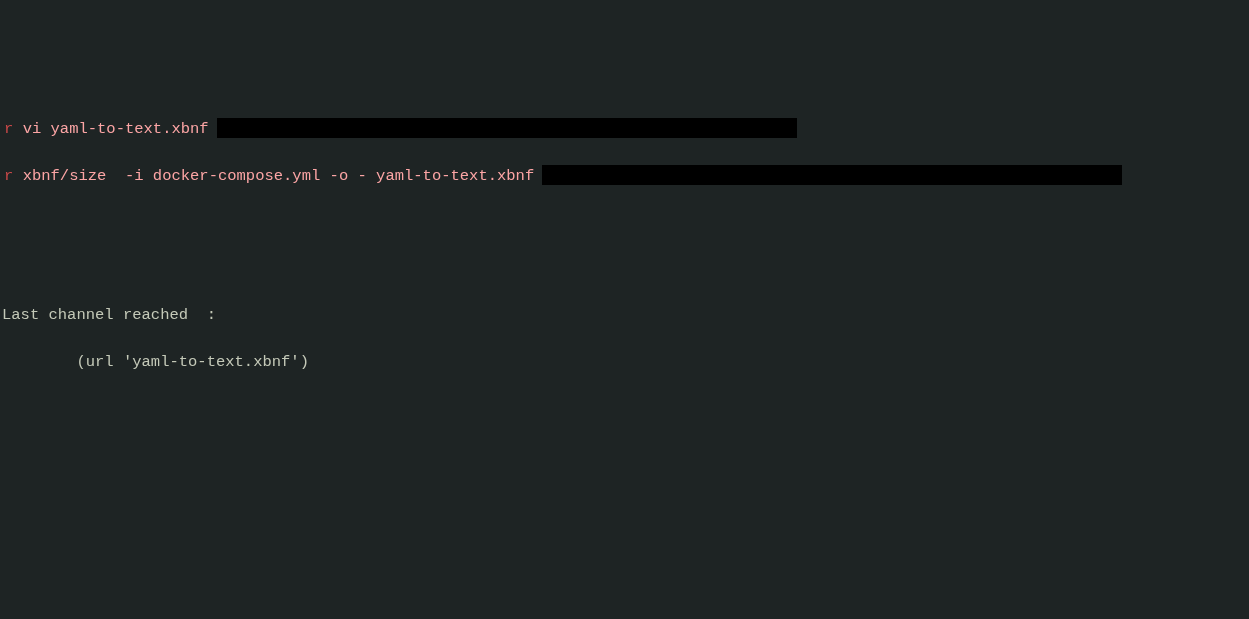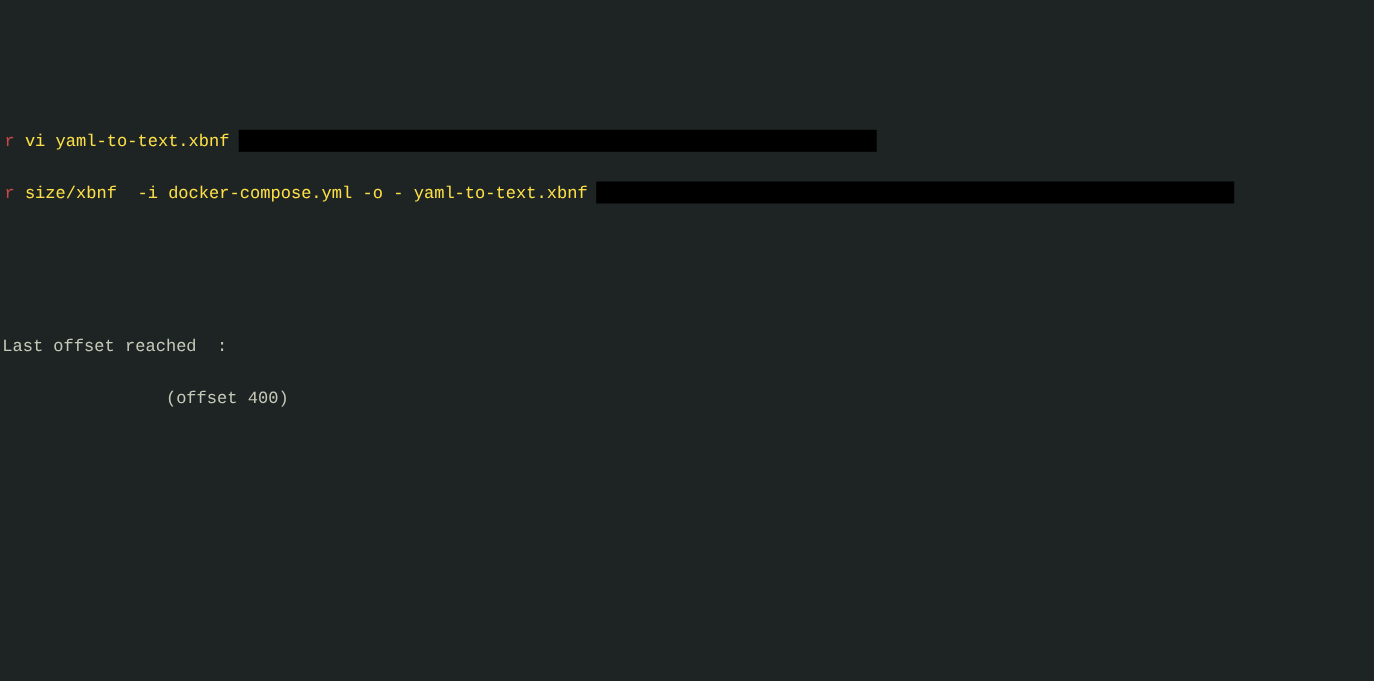--- a/index.html
+++ b/index.html
@@ -13,42 +13,42 @@
       overflow: hidden;
       width: 1249px;
       height: 619px;
       padding: 2px 0 0 0;
     }
     .prompt-line { display: flex; }
     .prompt {
       color: #c84848;
       padding-left: 2px;
     }
-    .cmd { color: #fde047; }
+    .cmd { color: #fca5a5; }
     .redacted {
       background: #000000;
       display: inline-block;
       width: 580px;
       height: 20px;
       margin-left: 8px;
     }
     .terminal-output { padding: 0 2px; }
   </style>
 </head>
 <body>
 
 
 
 <div class="terminal-output">
 <div class="prompt-line"><span class="prompt">r</span><span> </span><span class="cmd">vi yaml-to-text.xbnf</span><span class="redacted"></span></div>
-<div class="prompt-line"><span class="prompt">r</span><span> </span><span class="cmd">size/xbnf  -i docker-compose.yml -o - yaml-to-text.xbnf</span><span class="redacted"></span></div>
+<div class="prompt-line"><span class="prompt">r</span><span> </span><span class="cmd">xbnf/size  -i docker-compose.yml -o - yaml-to-text.xbnf</span><span class="redacted"></span></div>
 <div> </div>
 <div> </div>
-<div>Last offset reached  :</div>
-<div>                (offset 400)</div>
+<div>Last channel reached  :</div>
+<div>        (url 'yaml-to-text.xbnf')</div>
 
 
 
 
 
 
 
 
 
 

